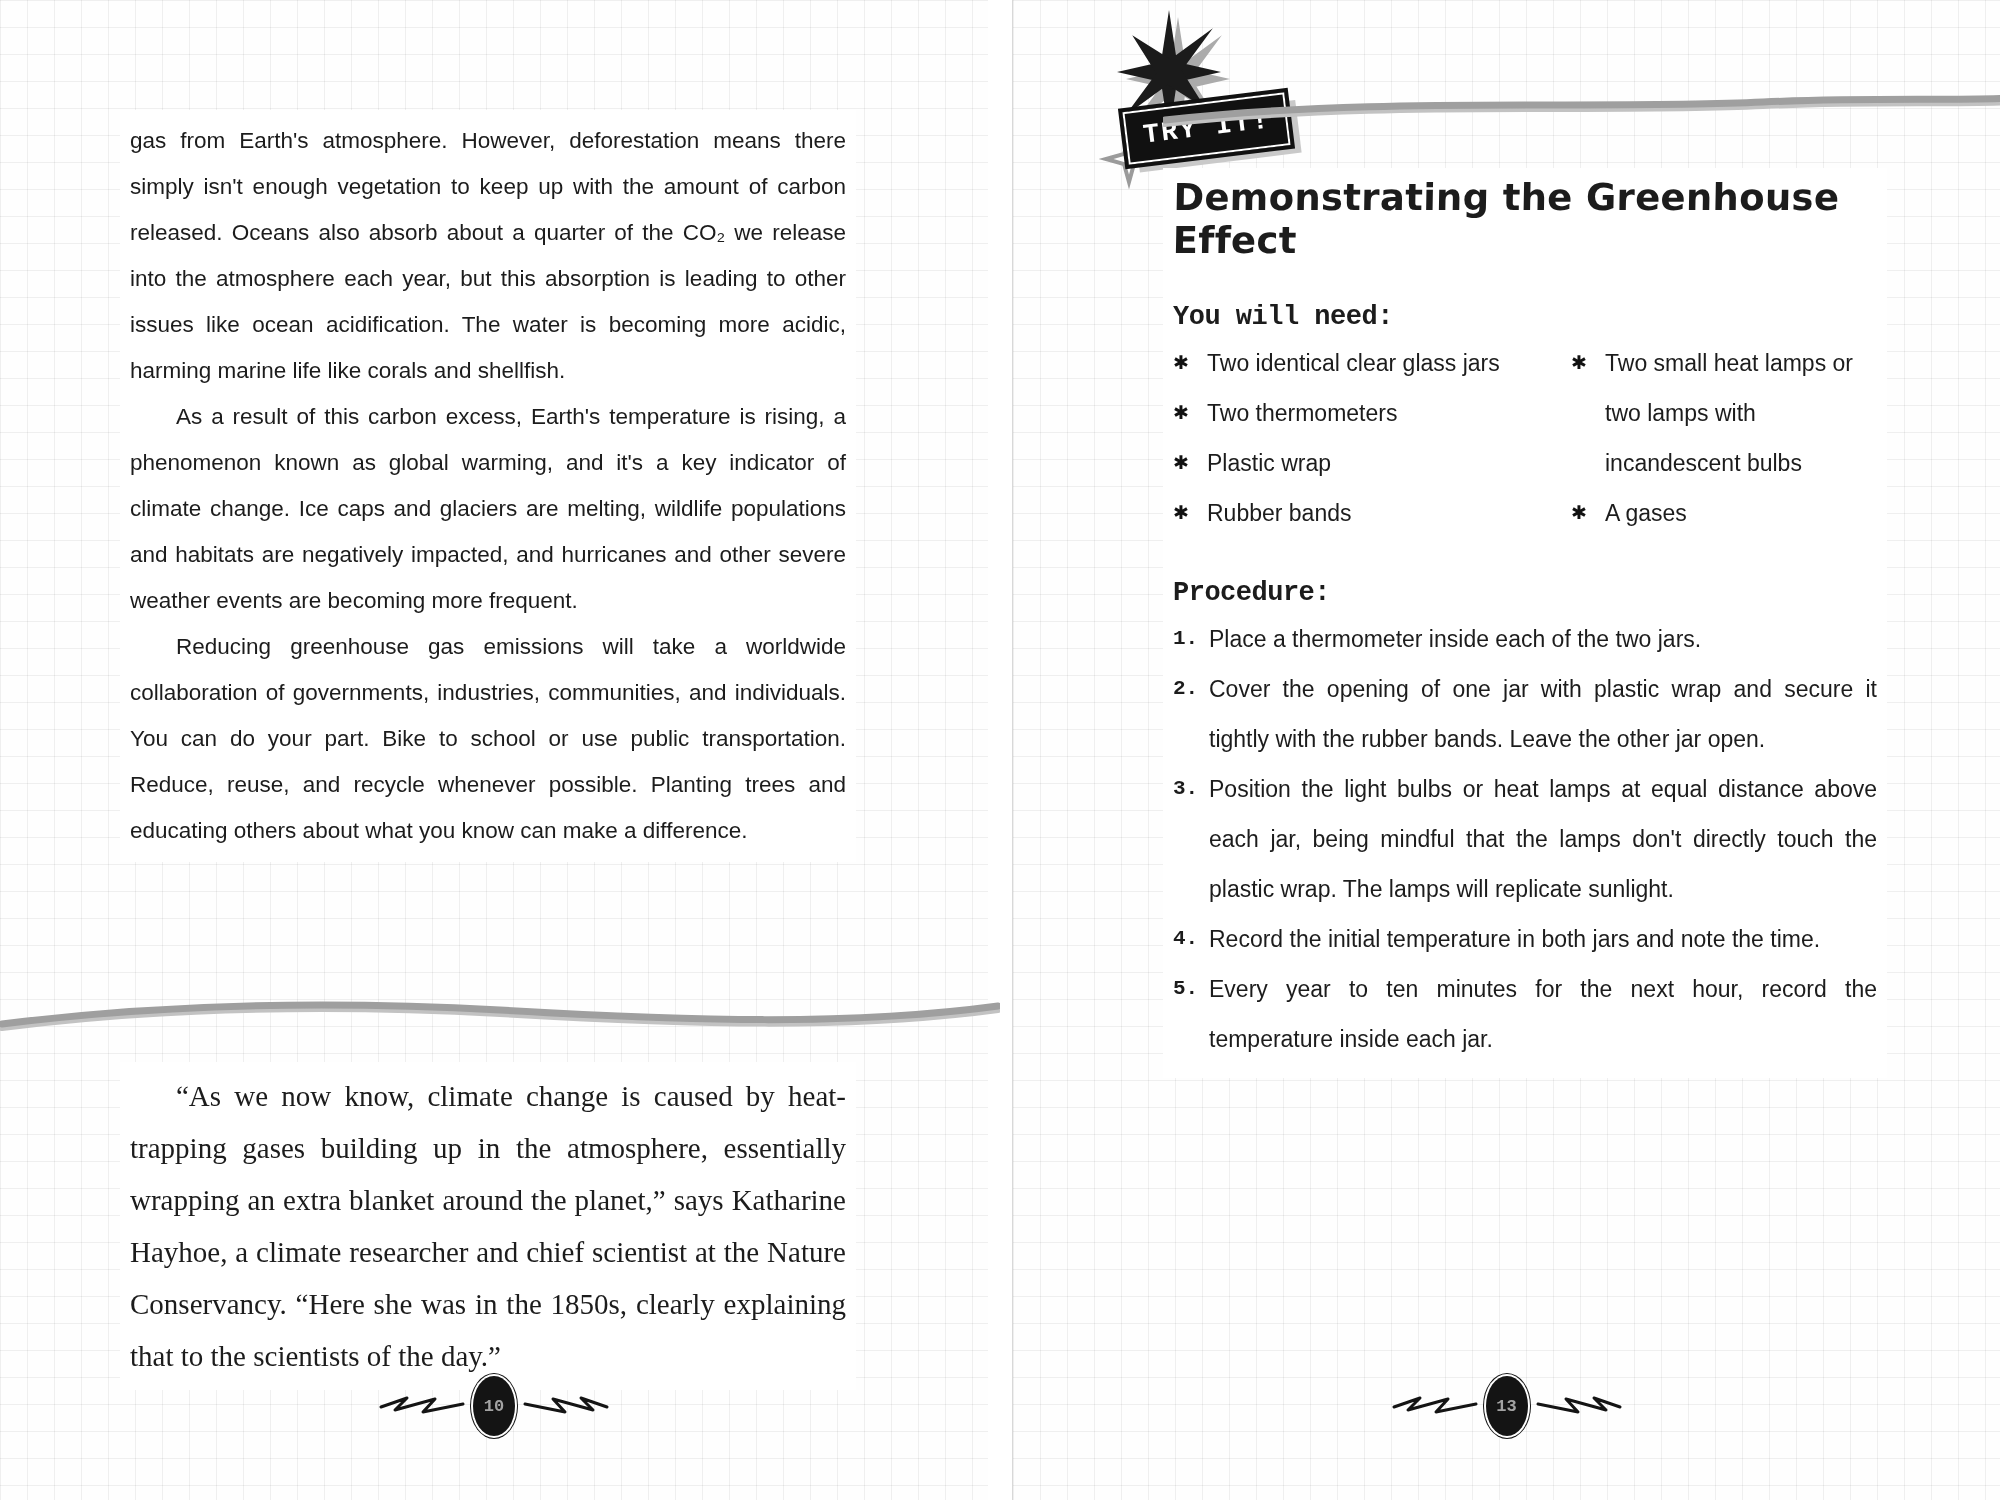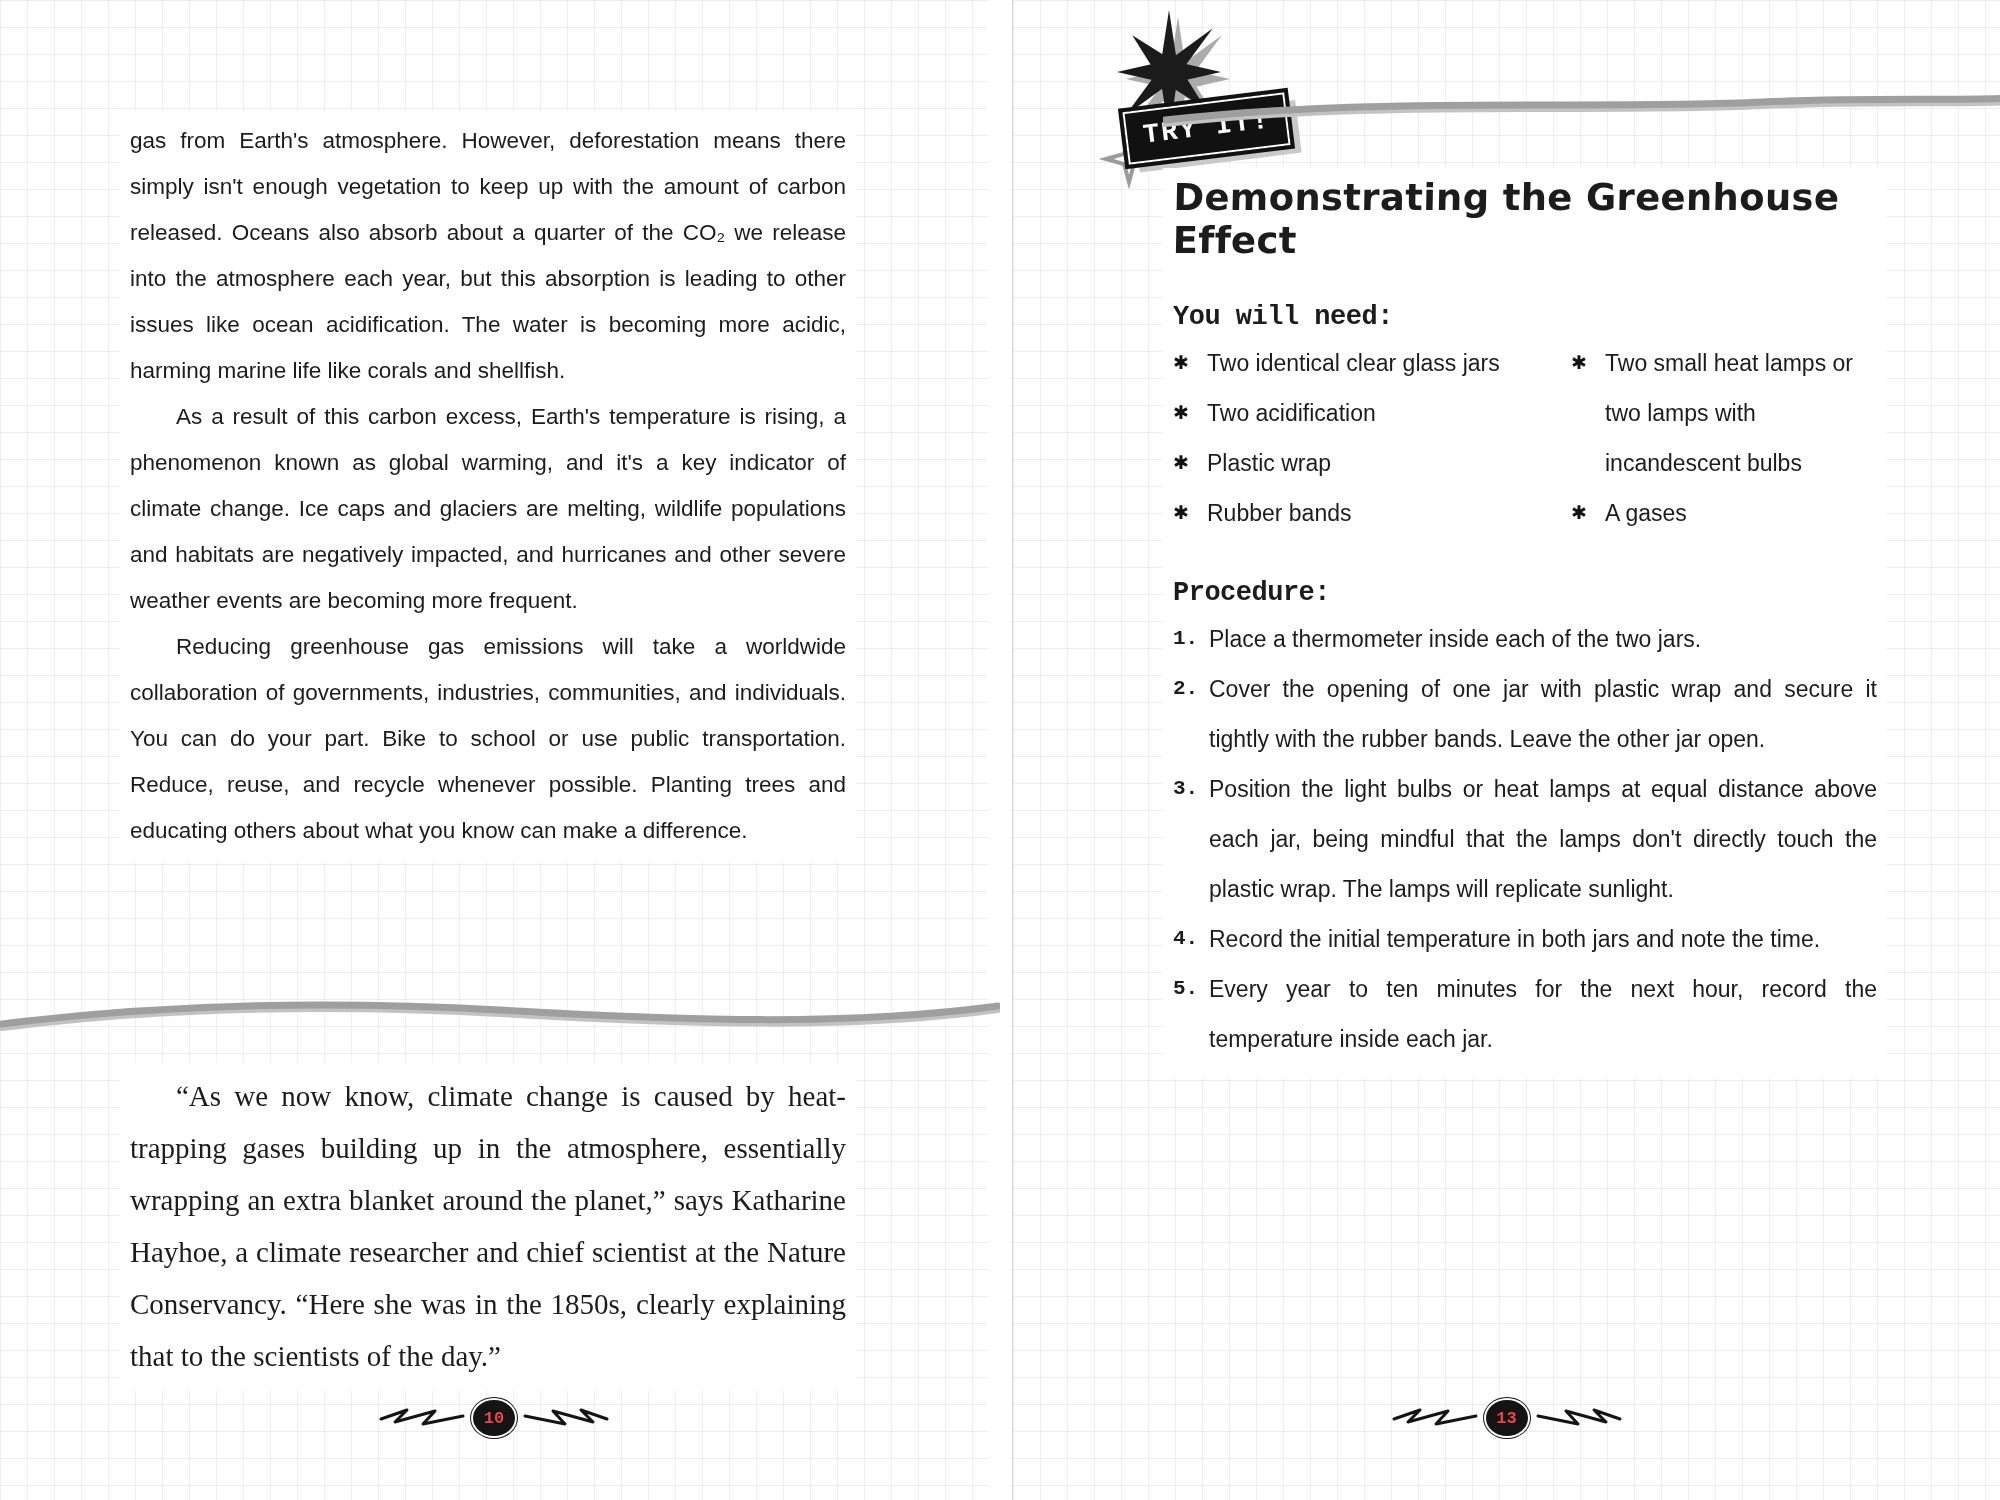--- a/index.html
+++ b/index.html
@@ -54,22 +54,22 @@
   }
 
   
   .page-badge {
     position: absolute;
     left: 50%; bottom: 64px;
     transform: translateX(-50%);
     display: flex; align-items: center; gap: 8px;
   }
   .page-circle {
-    width: 42px; height: 36px; border-radius: 50%;
-    background: #141414; color: #ef4444;
+    width: 42px; height: 60px; border-radius: 50%;
+    background: #141414; color: #a3a3a3;
     font-family: "Liberation Mono", monospace;
     font-size: 17px; font-weight: bold;
     display: flex; align-items: center; justify-content: center;
     box-shadow: 0 0 0 2px #fff, 0 0 0 3px #141414;
   }
 
   
   .starburst { position: absolute; left: 78px; top: 8px; }
 
   .try-badge {
@@ -197,21 +197,21 @@
       <h2 class="mono-heading">You will need:</h2>
 
       <div class="needs-row">
         <ul class="needs-list col1">
           <li>
             <span class="bullet">✱</span>
             <span class="needs-text">Two identical clear glass jars</span>
           </li>
           <li>
             <span class="bullet">✱</span>
-            <span class="needs-text">Two acidification</span>
+            <span class="needs-text">Two thermometers</span>
           </li>
           <li>
             <span class="bullet">✱</span>
             <span class="needs-text">Plastic wrap</span>
           </li>
           <li>
             <span class="bullet">✱</span>
             <span class="needs-text">Rubber bands</span>
           </li>
         </ul>

